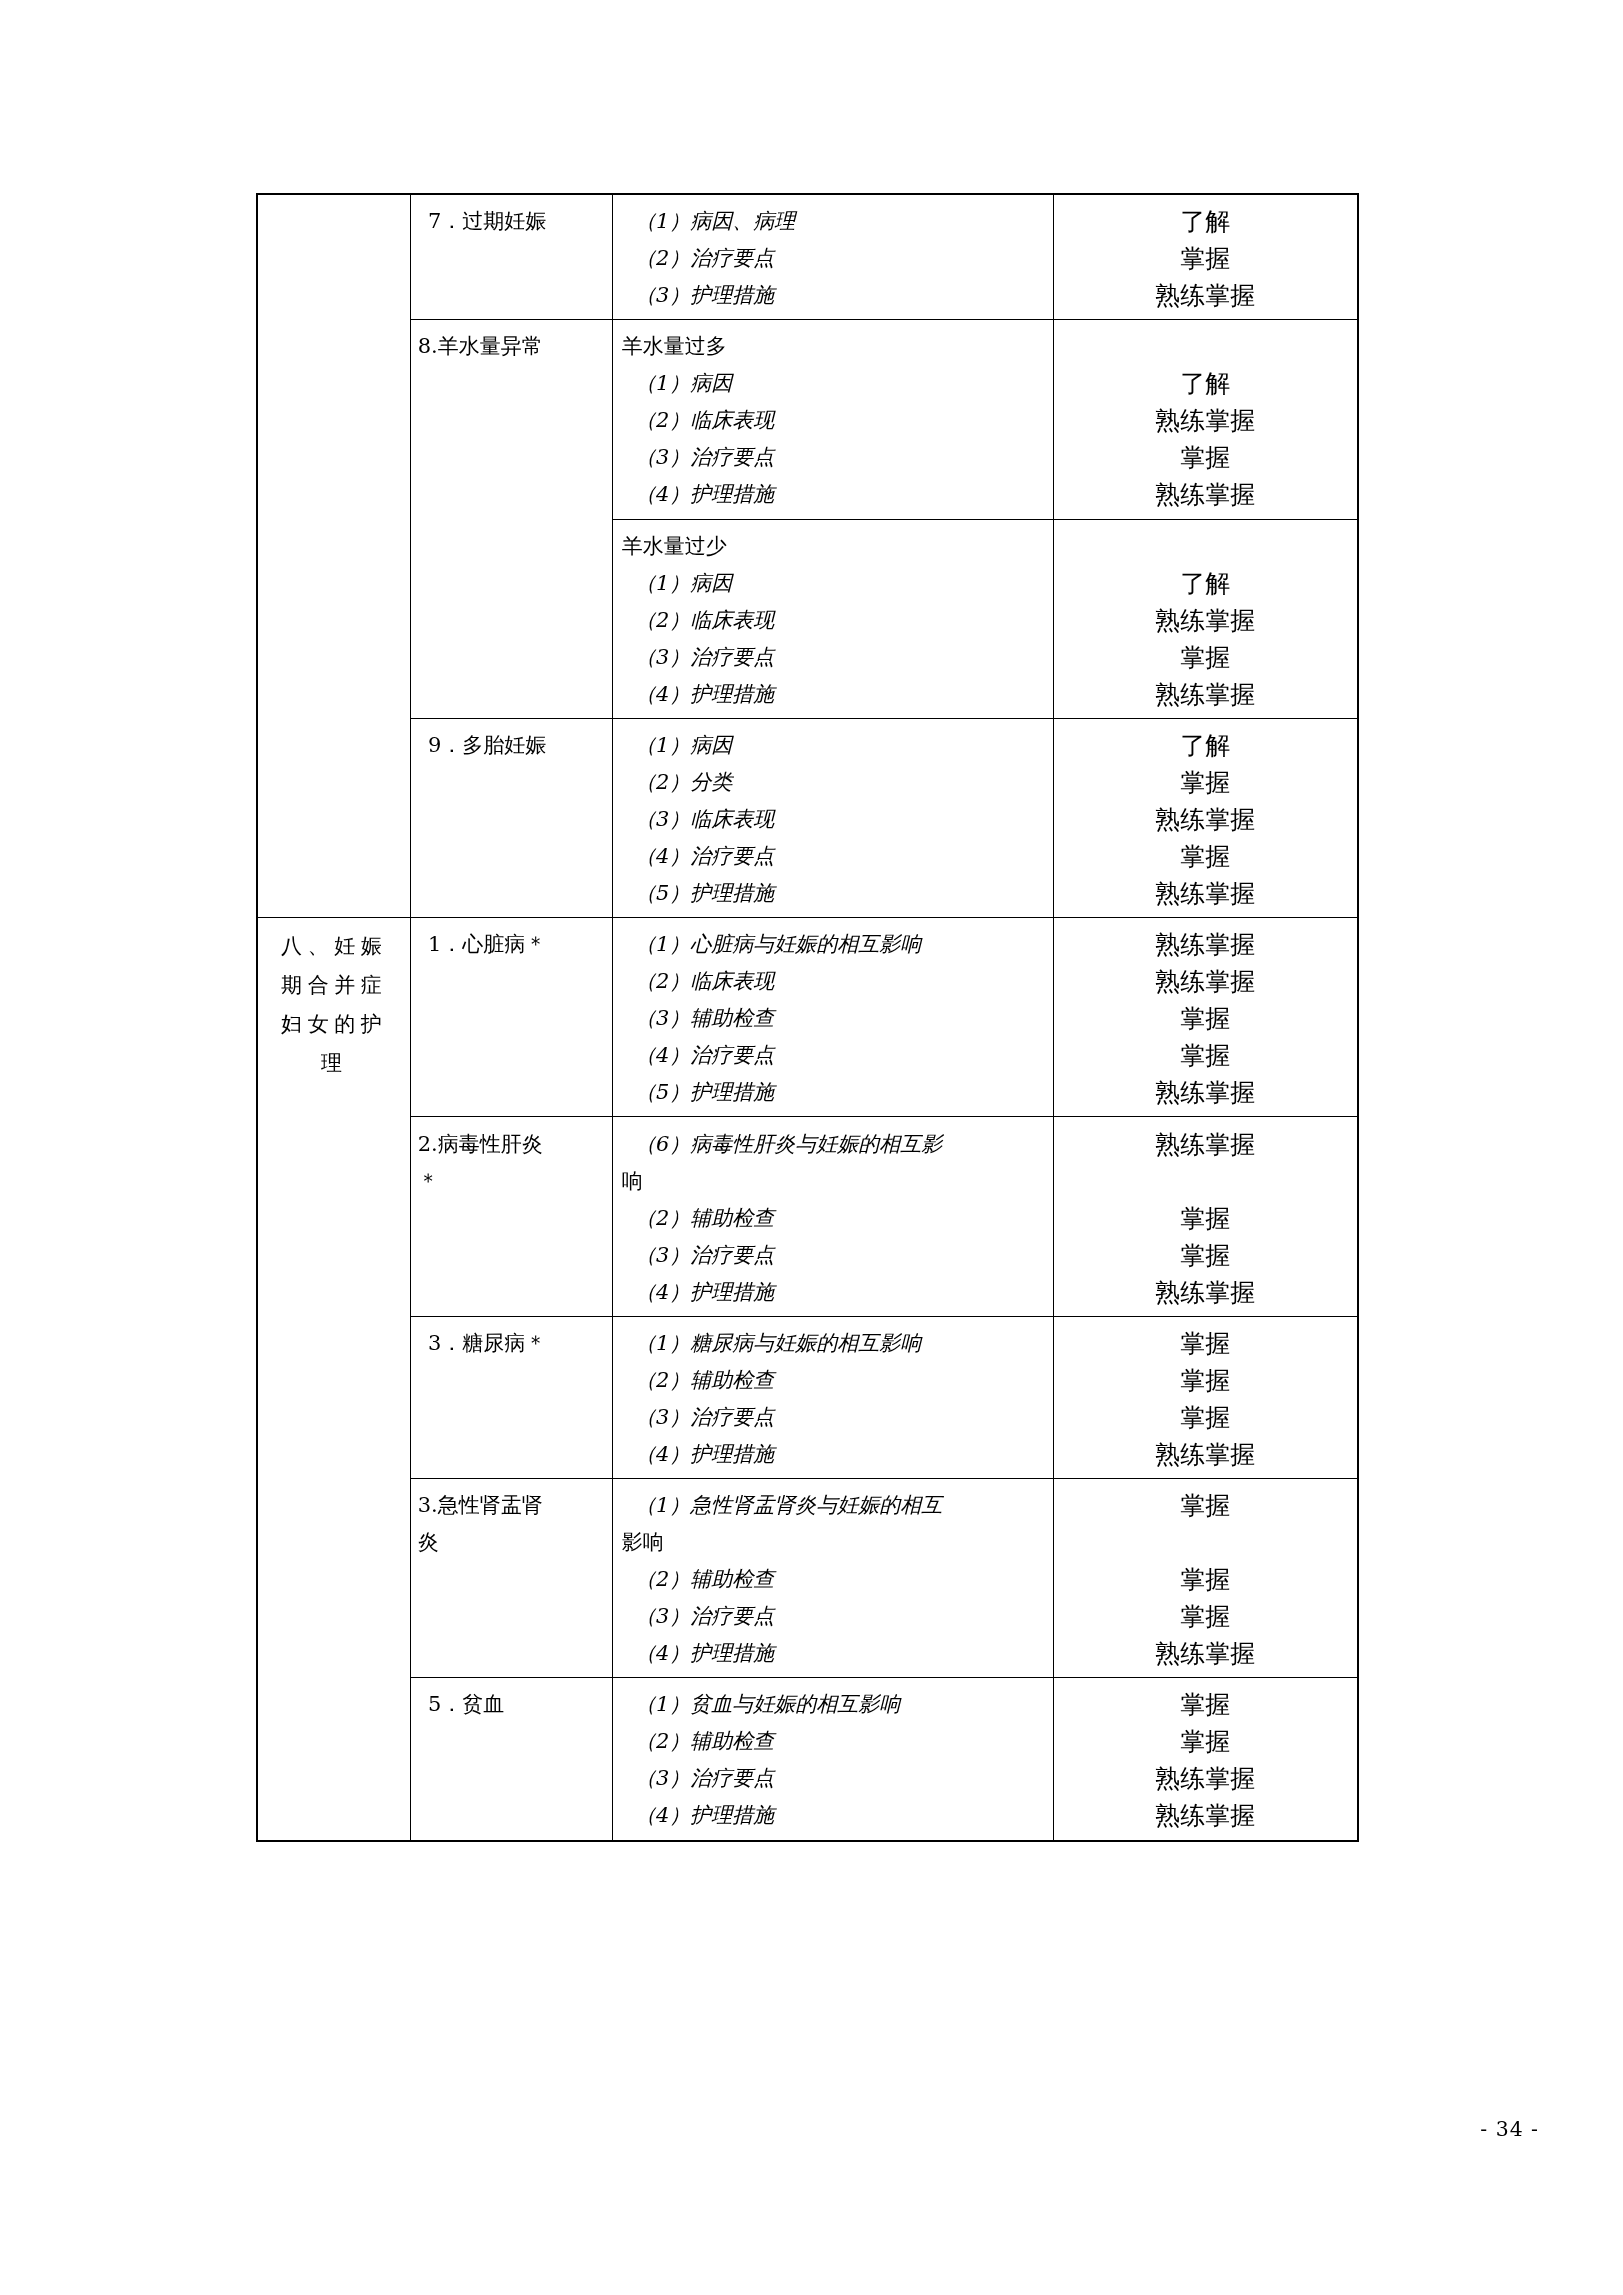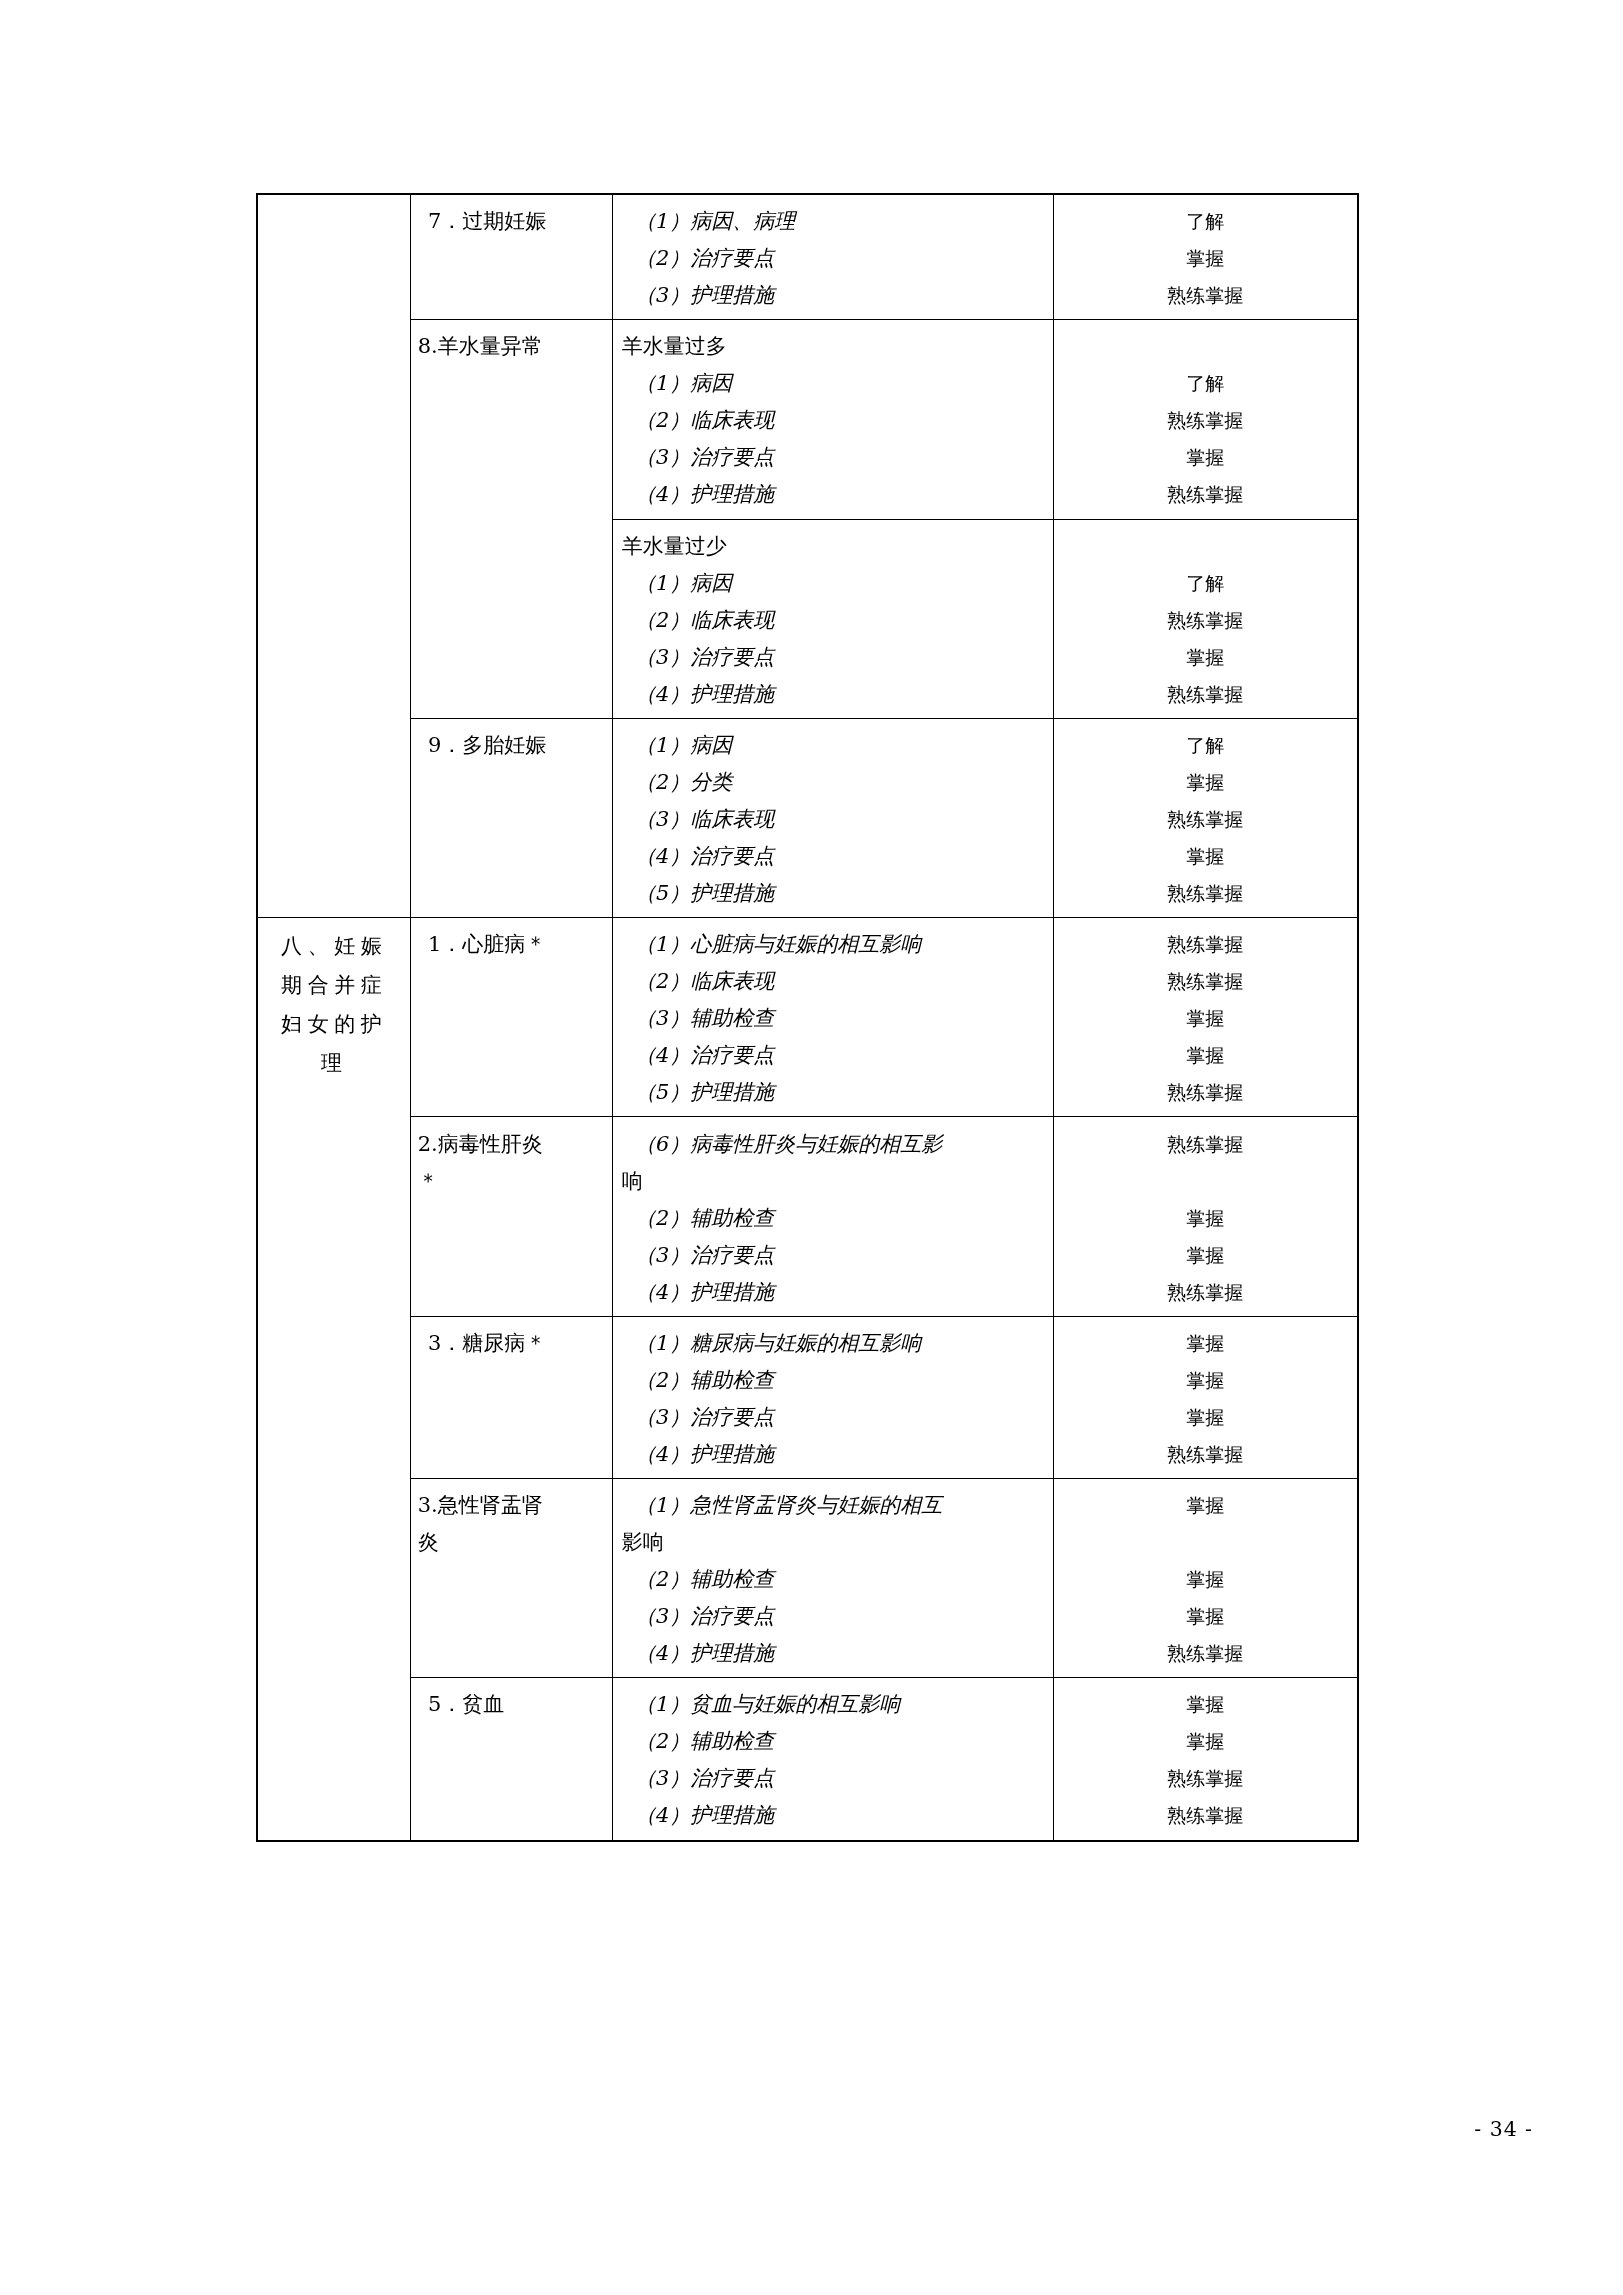--- a/index.html
+++ b/index.html
@@ -78,38 +78,38 @@
     white-space: pre;
   }
   .detail-list .d-item {
     display: block;
     white-space: pre;
     padding-left: 13.3px;
     font-style: italic;
   }
 
   .level-list {
-    font-size: 19px;
+    font-size: 25px;
     line-height: 37px;
     padding: 8.2px 5.1px 5.1px 5.1px;
     text-align: center;
   }
   .level-list .l-item {
     display: block;
     white-space: pre;
     min-height: 37px;
   }
   .level-list .l-item.blank {
     color: transparent;
   }
 
   
   .page-number {
     position: absolute;
-    right: 90px;
+    right: 84px;
     top: 2117px;
     font-size: 20.4px;
     font-family: "DejaVu Serif", "Liberation Serif", serif;
     letter-spacing: 1px;
     white-space: pre;
   }
 </style>
 </head>
 <body>
 

